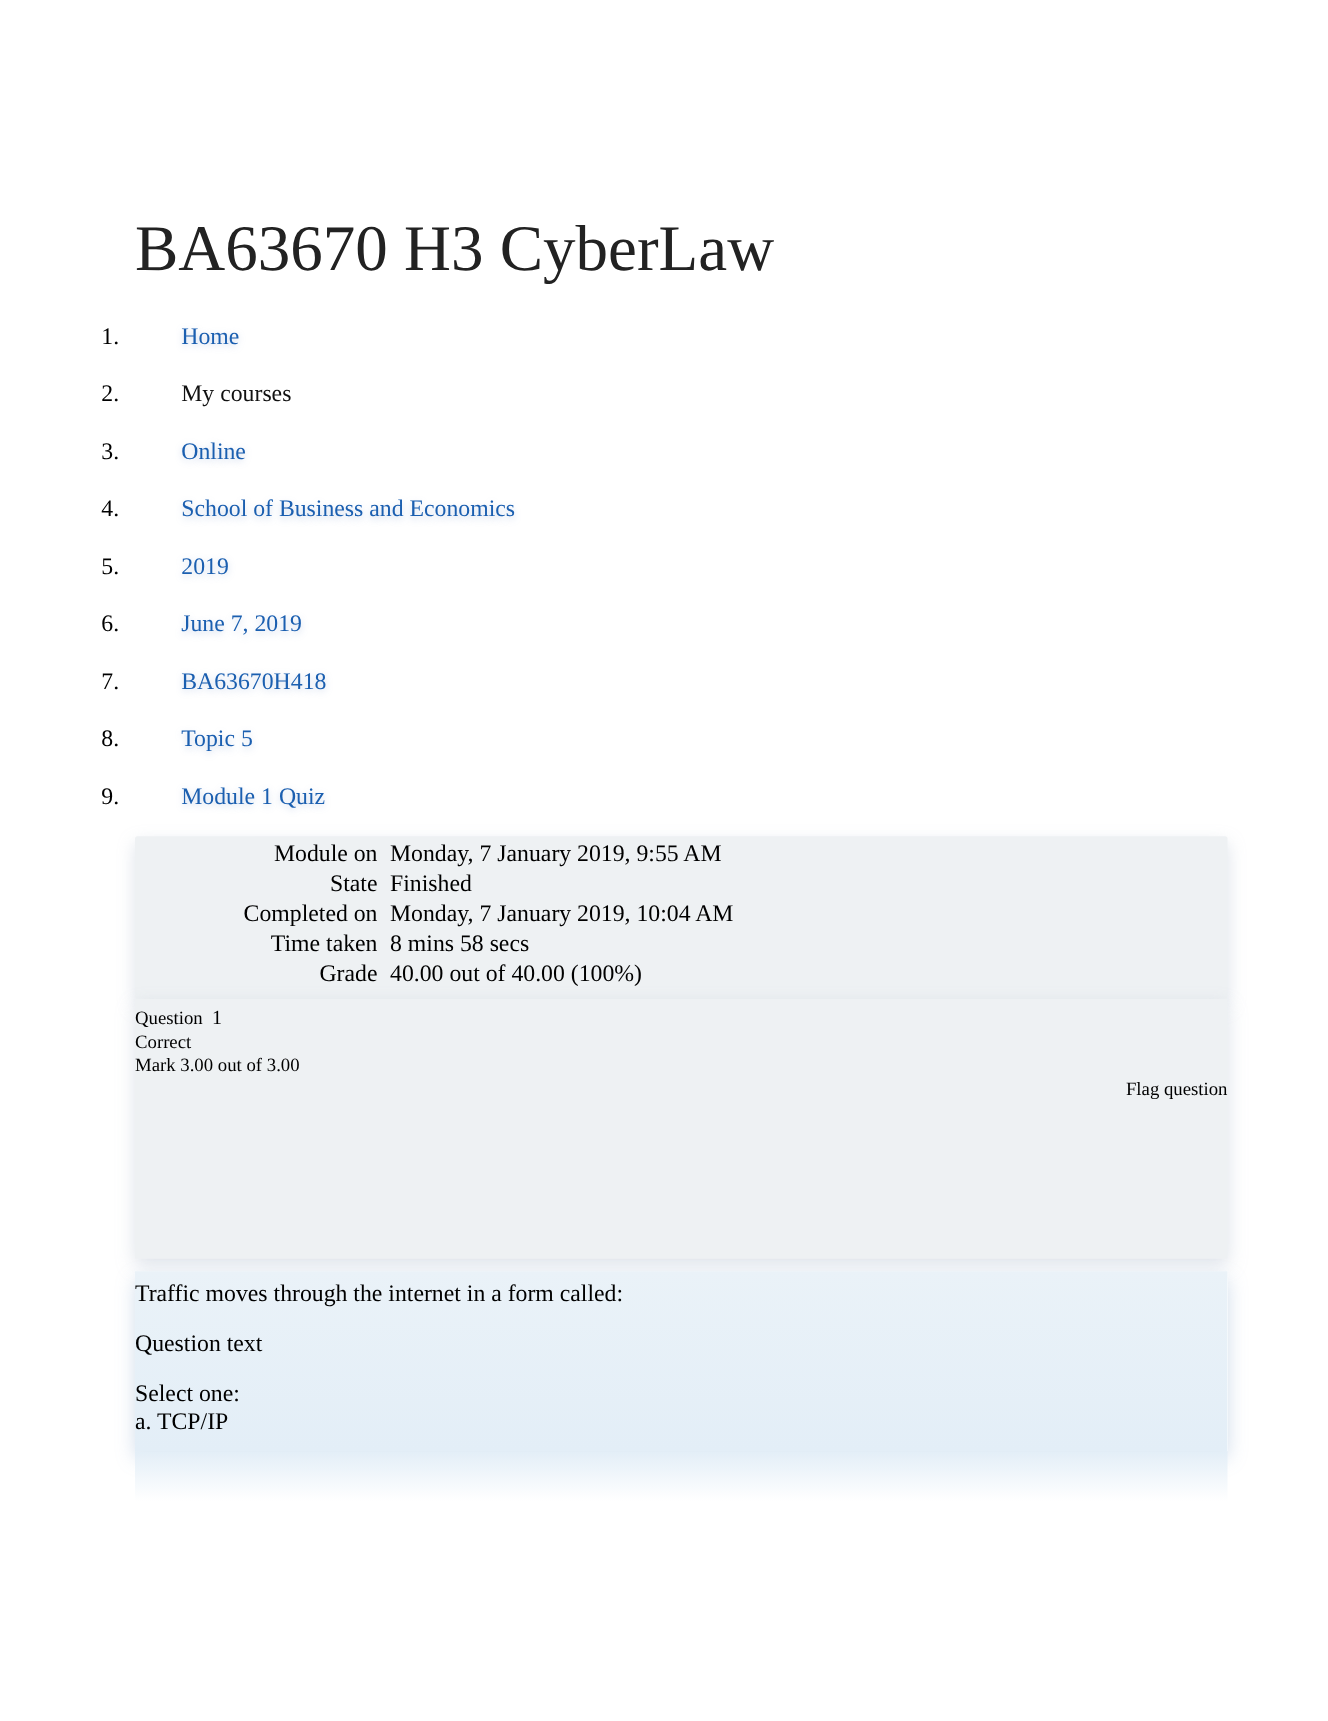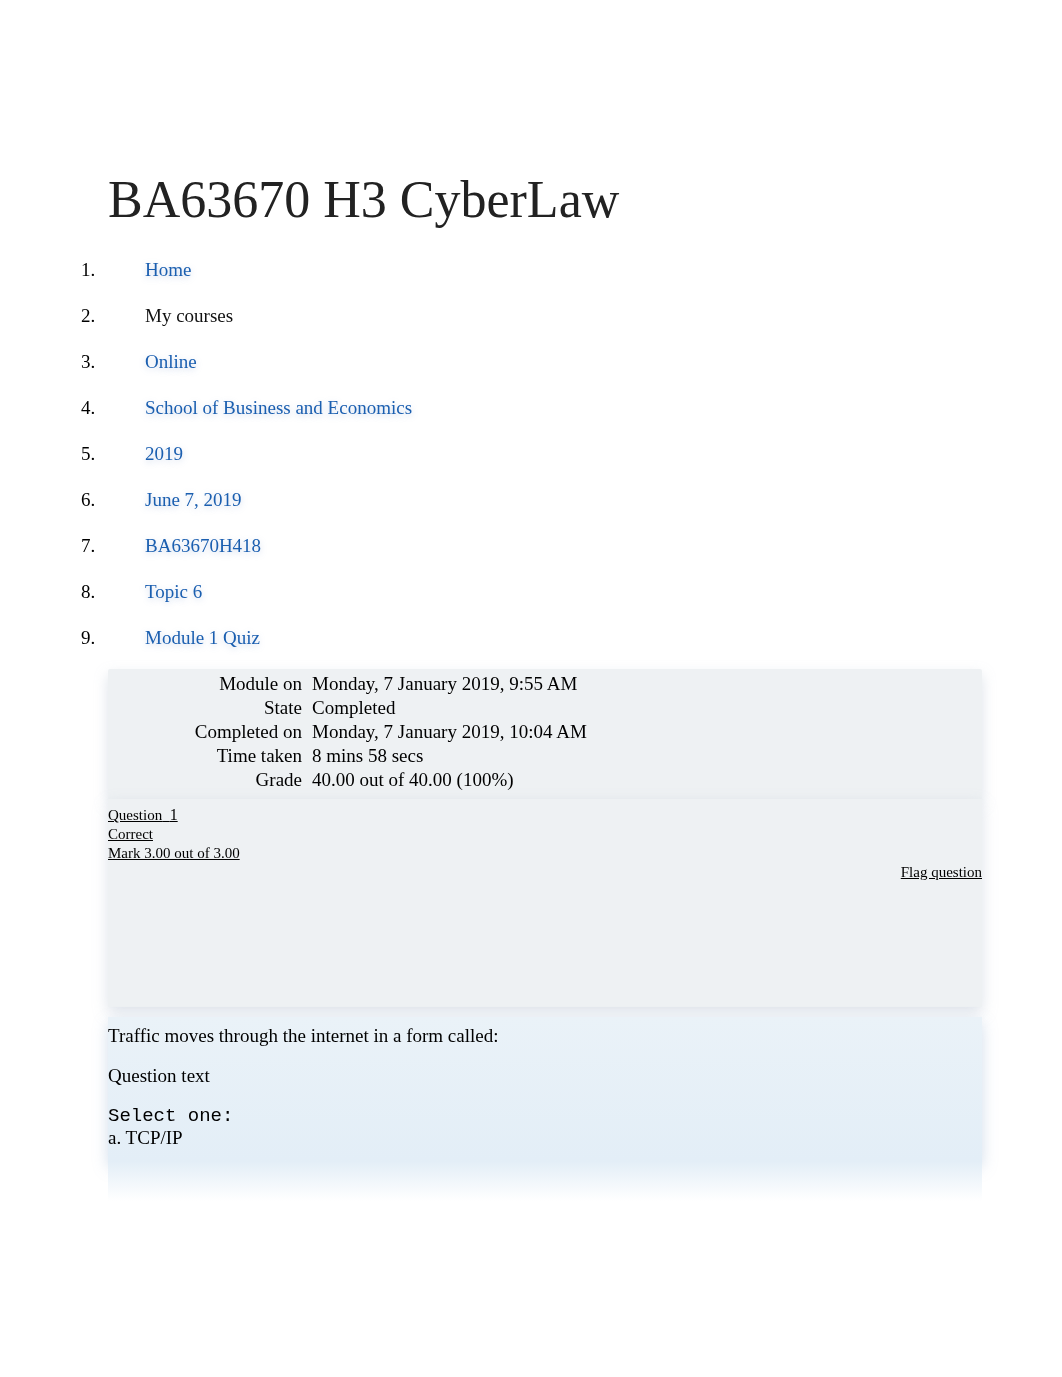--- a/index.html
+++ b/index.html
@@ -60,21 +60,20 @@
     text-align: left;
     padding: 0 0 2px 2px;
   }
   .qheader {
     background: #eef1f3;
     padding: 6px 0 6px 0;
     margin-left: 28px;
     font-size: 15px;
     line-height: 1.25;
     box-shadow: 0 6px 14px rgba(160,175,195,0.35);
-    text-decoration: underline;
   }
   .qheader .row {
     display: block;
   }
   .qheader .qnum {
     font-size: 16px;
   }
   .flag {
     text-align: right;
     padding-left: 108px;
@@ -84,21 +83,20 @@
     margin-top: 10px;
     padding: 8px 8px 12px 0;
     background: linear-gradient(#eaf2f8, #e3eef7);
     box-shadow: 0 6px 14px rgba(130,160,200,0.35);
   }
   .qbody .sect {
     margin-bottom: 18px;
   }
   .qbody .ans {
     margin-top: 16px;
-    font-family: Liberation Mono, monospace;
   }
   .fade {
     height: 40px;
     margin-left: 28px;
     background: linear-gradient(#e3eef7, #fff);
   }
 </style>
 </head>
 <body>
 
@@ -107,34 +105,34 @@
   <h1>BA63670 H3 CyberLaw</h1>
 
   <ol class="breadcrumb">
     <li><span class="link">Home</span></li>
     <li><span class="plain">My courses</span></li>
     <li><span class="link">Online</span></li>
     <li><span class="link">School of Business and Economics</span></li>
     <li><span class="link">2019</span></li>
     <li><span class="link">June 7, 2019</span></li>
     <li><span class="link">BA63670H418</span></li>
-    <li><span class="link">Topic 6</span></li>
+    <li><span class="link">Topic 5</span></li>
     <li><span class="link">Module 1 Quiz</span></li>
   </ol>
 
   <div class="summary-block">
     <table class="summary">
       <tbody>
           <tr>
         <td class="key">Module on</td>
         <td class="val">Monday, 7 January 2019, 9:55 AM</td>
       </tr>
       <tr>
         <td class="key">State</td>
-        <td class="val">Completed</td>
+        <td class="val">Finished</td>
       </tr>
       <tr>
         <td class="key">Completed on</td>
         <td class="val">Monday, 7 January 2019, 10:04 AM</td>
       </tr>
       <tr>
         <td class="key">Time taken</td>
         <td class="val">8 mins 58 secs</td>
       </tr>
       <tr>

